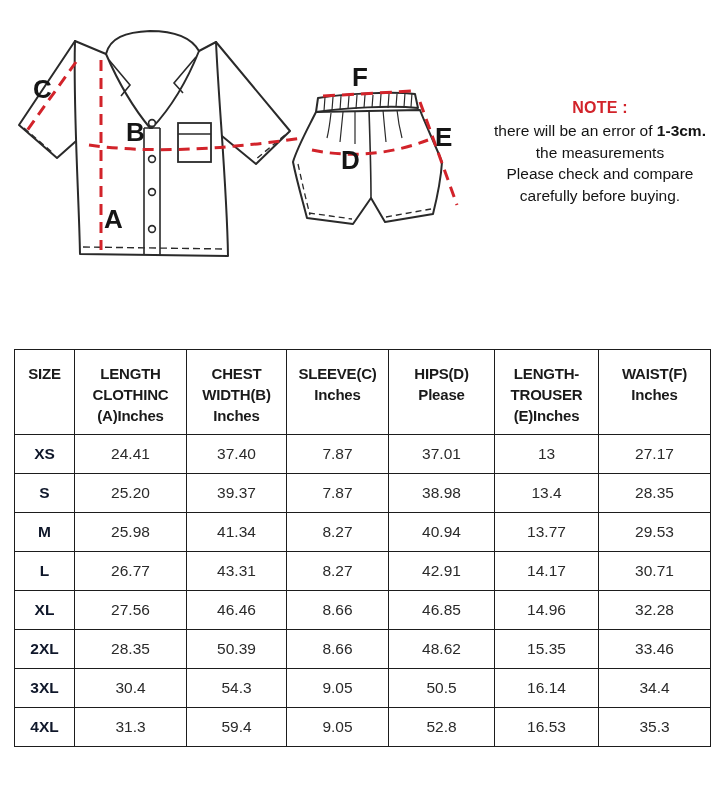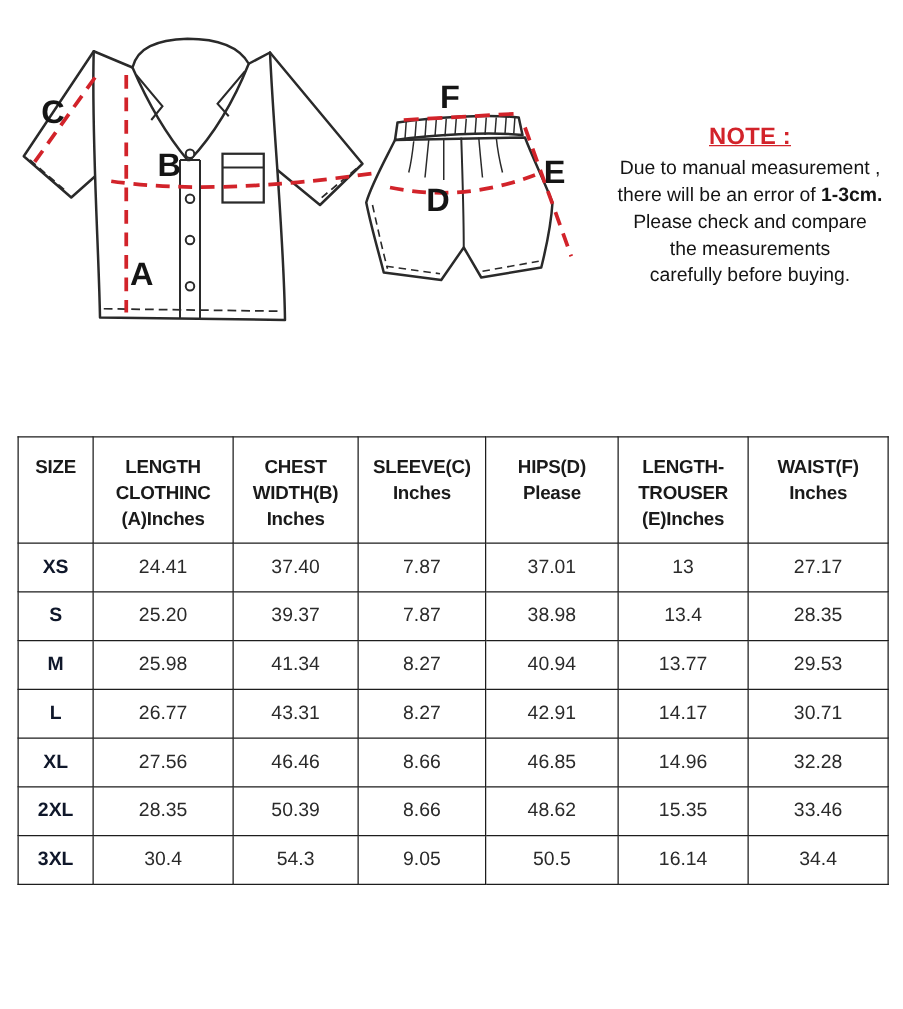--- a/index.html
+++ b/index.html
@@ -20,23 +20,22 @@
   #label-b { left:126px; top:119px; }
   #label-a { left:104px; top:206px; }
   #label-f { left:352px; top:64px; }
   #label-d { left:341px; top:147px; }
   #label-e { left:435px; top:124px; }
   
   #note {
     position:absolute; left:478px; top:99px; width:244px; text-align:center;
   }
   #note .note-title {
-    color:#d2232a; font-weight:bold; font-size:19px; margin-bottom:3px;
+    color:#d2232a; font-weight:bold; font-size:16px; margin-bottom:3px;
     letter-spacing:0.2px;
-    text-decoration:underline;
   }
   #note .note-line { font-size:15.5px; line-height:21.5px; color:#141414; }
   #note .bold { font-weight:bold; }
   
   #size-table {
     position:absolute; left:14px; top:349px; width:696px;
     border-collapse:collapse; table-layout:fixed;
   }
   #size-table th, #size-table td {
     border:1.6px solid #1d1d1d; text-align:center; background:#fff;
@@ -109,24 +108,23 @@
     <div class="dim-label" id="label-c">C</div>
     <div class="dim-label" id="label-b">B</div>
     <div class="dim-label" id="label-a">A</div>
     <div class="dim-label" id="label-f">F</div>
     <div class="dim-label" id="label-d">D</div>
     <div class="dim-label" id="label-e">E</div>
   </div>
 
   <div id="note">
     <div class="note-title">NOTE :</div>
-    <div class="note-line">Due to manual measurement ,</div>
     <div class="note-line"><span>there will be an error of </span><span class="bold">1-3cm.</span></div>
+    <div class="note-line">the measurements</div>
     <div class="note-line">Please check and compare</div>
-    <div class="note-line">the measurements</div>
     <div class="note-line">carefully before buying.</div>
   </div>
 
   <table id="size-table">
     <colgroup>
       <col style="width:60px">
         <col style="width:112px">
         <col style="width:100px">
       <col style="width:102px">
         <col style="width:106px">
@@ -210,16 +208,25 @@
       </tr>
       <tr>
         <td class="size-cell">3XL</td>
         <td>30.4</td>
         <td>54.3</td>
         <td>9.05</td>
         <td>50.5</td>
         <td>16.14</td>
         <td>34.4</td>
       </tr>
+      <tr>
+        <td class="size-cell">4XL</td>
+        <td>31.3</td>
+        <td>59.4</td>
+        <td>9.05</td>
+        <td>52.8</td>
+        <td>16.53</td>
+        <td>35.3</td>
+      </tr>
     </tbody>
   </table>
 
 </div>
 
 </body></html>

